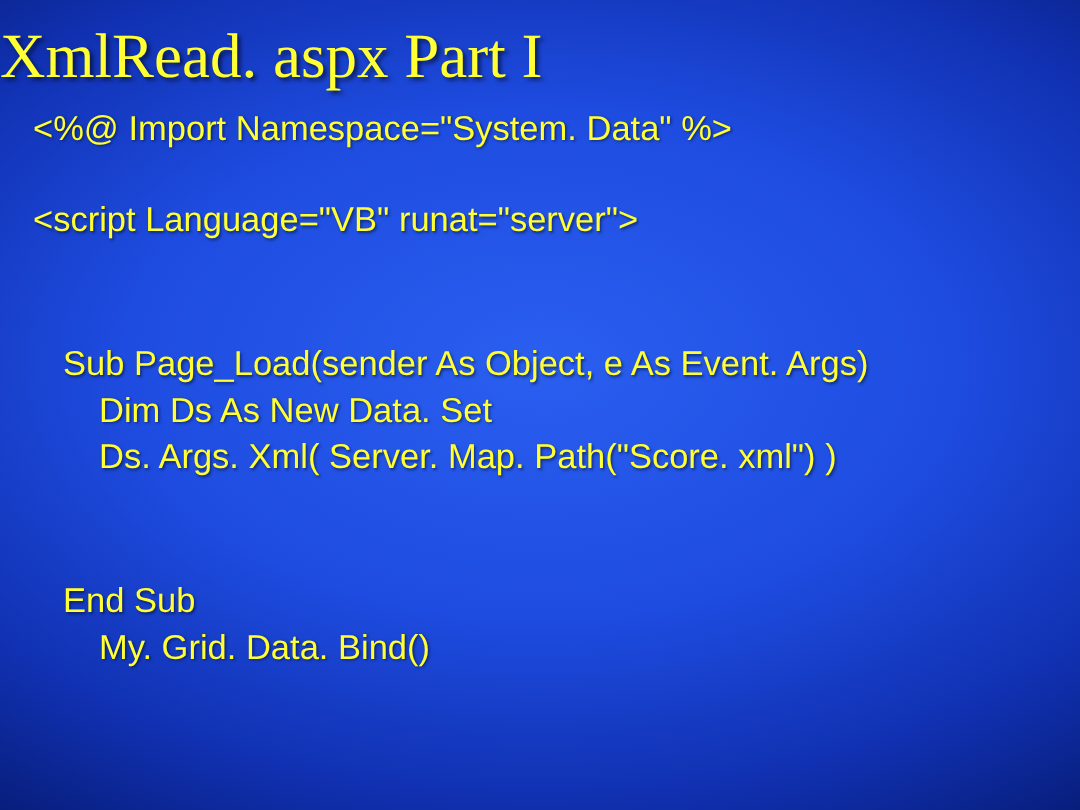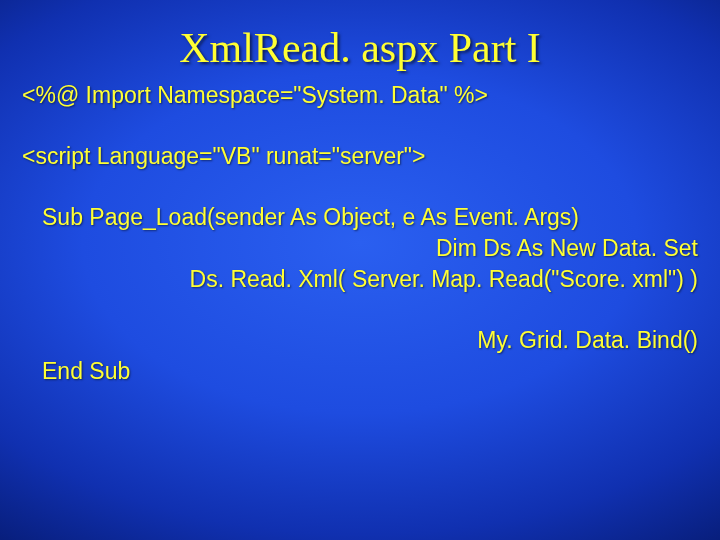--- a/index.html
+++ b/index.html
@@ -19,51 +19,50 @@
                 #1030b0 60%,
                 #061a70 80%,
                 #020a3a 100%);
     position: relative;
     box-sizing: border-box;
   }
   .title {
     font-family: "Times New Roman", serif;
     color: #ffff33;
     font-size: 42px;
-    text-align: center;
-    padding-top: 24px;
+    padding-top: 14px;
     font-weight: normal;
     text-shadow: 2px 2px 3px rgba(0,0,0,0.6);
   }
   .body {
     padding: 8px 22px 0 22px;
   }
   .line {
     color: #ffff33;
     font-size: 23px;
     line-height: 1.35;
     text-shadow: 1px 1px 2px rgba(0,0,0,0.5);
   }
   .blank {
     height: 30px;
   }
-  .i1 { padding-left: 20px; }
-  .i2 { padding-left: 44px; text-align: right; }
+  .i1 { padding-left: 20px; margin-top: 35px; }
+  .i2 { padding-left: 44px; }
 </style>
 </head>
 <body>
 
 <div class="slide">
   <div class="title">XmlRead. aspx Part I</div>
   <div class="body">
     <div class="line">&lt;%@ Import Namespace="System. Data" %&gt;</div>
     <div class="blank"></div>
     <div class="line">&lt;script Language="VB" runat="server"&gt;</div>
     <div class="blank"></div>
     <div class="line i1">Sub Page_Load(sender As Object, e As Event. Args)</div>
     <div class="line i2">Dim Ds As New Data. Set</div>
-    <div class="line i2">Ds. Read. Xml( Server. Map. Read("Score. xml") )</div>
+    <div class="line i2">Ds. Args. Xml( Server. Map. Path("Score. xml") )</div>
     <div class="blank"></div>
+    <div class="line i1">End Sub</div>
     <div class="line i2">My. Grid. Data. Bind()</div>
-    <div class="line i1">End Sub</div>
     <div class="blank"></div>
   </div>
 </div>
 
 </body></html>

